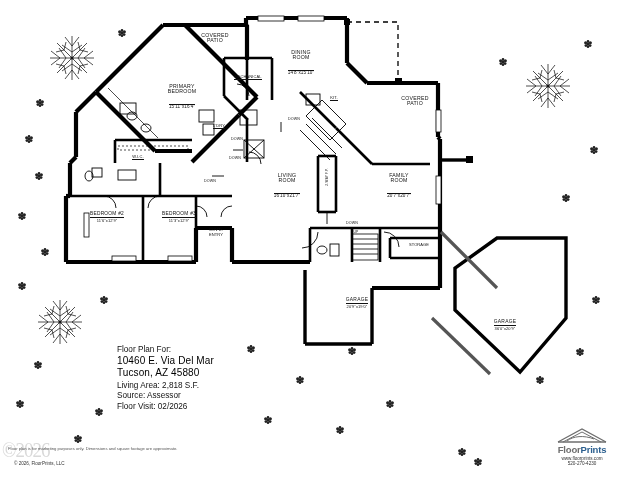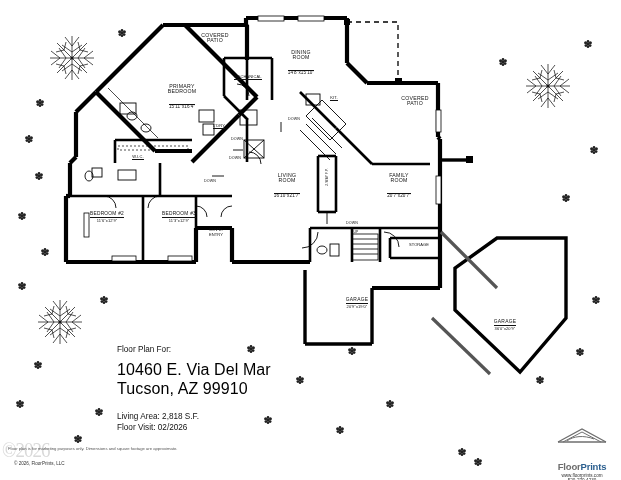--- a/index.html
+++ b/index.html
@@ -10,33 +10,33 @@
        font-family:"Liberation Sans",sans-serif;color:#111;
        white-space:nowrap;pointer-events:none;}
   .rname{font-size:5.2px;letter-spacing:.25px;}
   .rdim{font-size:4.6px;letter-spacing:.1px;border-top:.6px solid #111;padding-top:.4px;display:inline-block;}
   .u{border-bottom:.6px solid #111;display:inline-block;line-height:1.0;padding-bottom:.3px;}
   .tiny{font-size:4px;letter-spacing:.1px;}
   .vtxt{position:absolute;font-size:3.2px;writing-mode:vertical-rl;
         transform:rotate(180deg);letter-spacing:.2px;}
   
   #titleblock{position:absolute;left:117px;top:345px;width:245px;}
-  #tb-pre{font-size:8.2px;color:#111;margin-bottom:7px;}
-  #tb-addr1,#tb-addr2{font-size:16px;line-height:1.18;color:#000;letter-spacing:.1px;}
+  #tb-pre{font-size:8.2px;color:#111;margin-bottom:1px;}
+  #tb-addr1,#tb-addr2{font-size:10px;line-height:1.18;color:#000;letter-spacing:.1px;}
   .tb-row{font-size:8.2px;line-height:1.32;color:#111;}
   
   #disclaimer{position:absolute;left:8px;top:446px;width:230px;
               font-size:4.2px;line-height:1.5;color:#555;}
   #copyline{position:absolute;left:14px;top:461px;font-size:4.6px;color:#333;}
   #watermark{position:absolute;left:2px;top:440px;font-size:19px;color:#bbb;
              opacity:.55;font-family:"Liberation Serif",serif;letter-spacing:-1px;
              transform:scaleY(1.05);}
   
   #logo{position:absolute;left:548px;top:427px;width:68px;text-align:center;}
-  #logo-word{font-size:9.5px;font-weight:bold;letter-spacing:-.2px;line-height:1;margin-top:18px;}
+  #logo-word{font-size:9.5px;font-weight:bold;letter-spacing:-.2px;line-height:1;margin-top:1px;}
   #logo-word .b{color:#2b5f8f;}
   #logo-word .g{color:#6e6e6e;}
   #logo-url{font-size:4.6px;color:#333;margin-top:1.5px;}
   #logo-tel{font-size:4.6px;color:#333;}
 </style>
 </head>
 <body>
 
 <svg id="plan" viewBox="0 0 621 480">
   <defs>
@@ -346,24 +346,28 @@
   <div class="lbl tiny" style="left:224px;top:157px;width:22px;font-size:3.6px;">DOWN</div>
   <div class="lbl tiny" style="left:199px;top:180px;width:22px;font-size:3.6px;">DOWN</div>
   <div class="lbl tiny" style="left:341px;top:222px;width:22px;font-size:3.6px;">DOWN</div>
   <div class="lbl tiny" style="left:349px;top:231px;width:14px;font-size:3.4px;">UP</div>
   <div class="vtxt" style="left:325px;top:168px;">2-WAY F.P.</div>
 </div>
 
 <div id="titleblock">
   <div id="tb-pre">Floor Plan For:</div>
   <div id="tb-addr1">10460 E. Via Del Mar</div>
-  <div id="tb-addr2">Tucson, AZ  99910</div>
-  <div class="tb-row" style="margin-top:13px;">
+  <div id="tb-addr2">Tucson, AZ  45880</div>
+  <div class="tb-row" style="margin-top:2px;">
     <span>Living Area:</span>
     <span>2,818 S.F.</span>
+  </div>
+  <div class="tb-row">
+    <span>Source:</span>
+    <span>Assessor</span>
   </div>
   <div class="tb-row">
     <span>Floor Visit:</span>
     <span>02/2026</span>
   </div>
 </div>
 
 <div id="watermark">©2026</div>
 <div id="disclaimer">Floor plan is for marketing purposes only. Dimensions and square footage are approximate.</div>
 <div id="copyline">© 2026, FloorPrints, LLC</div>

